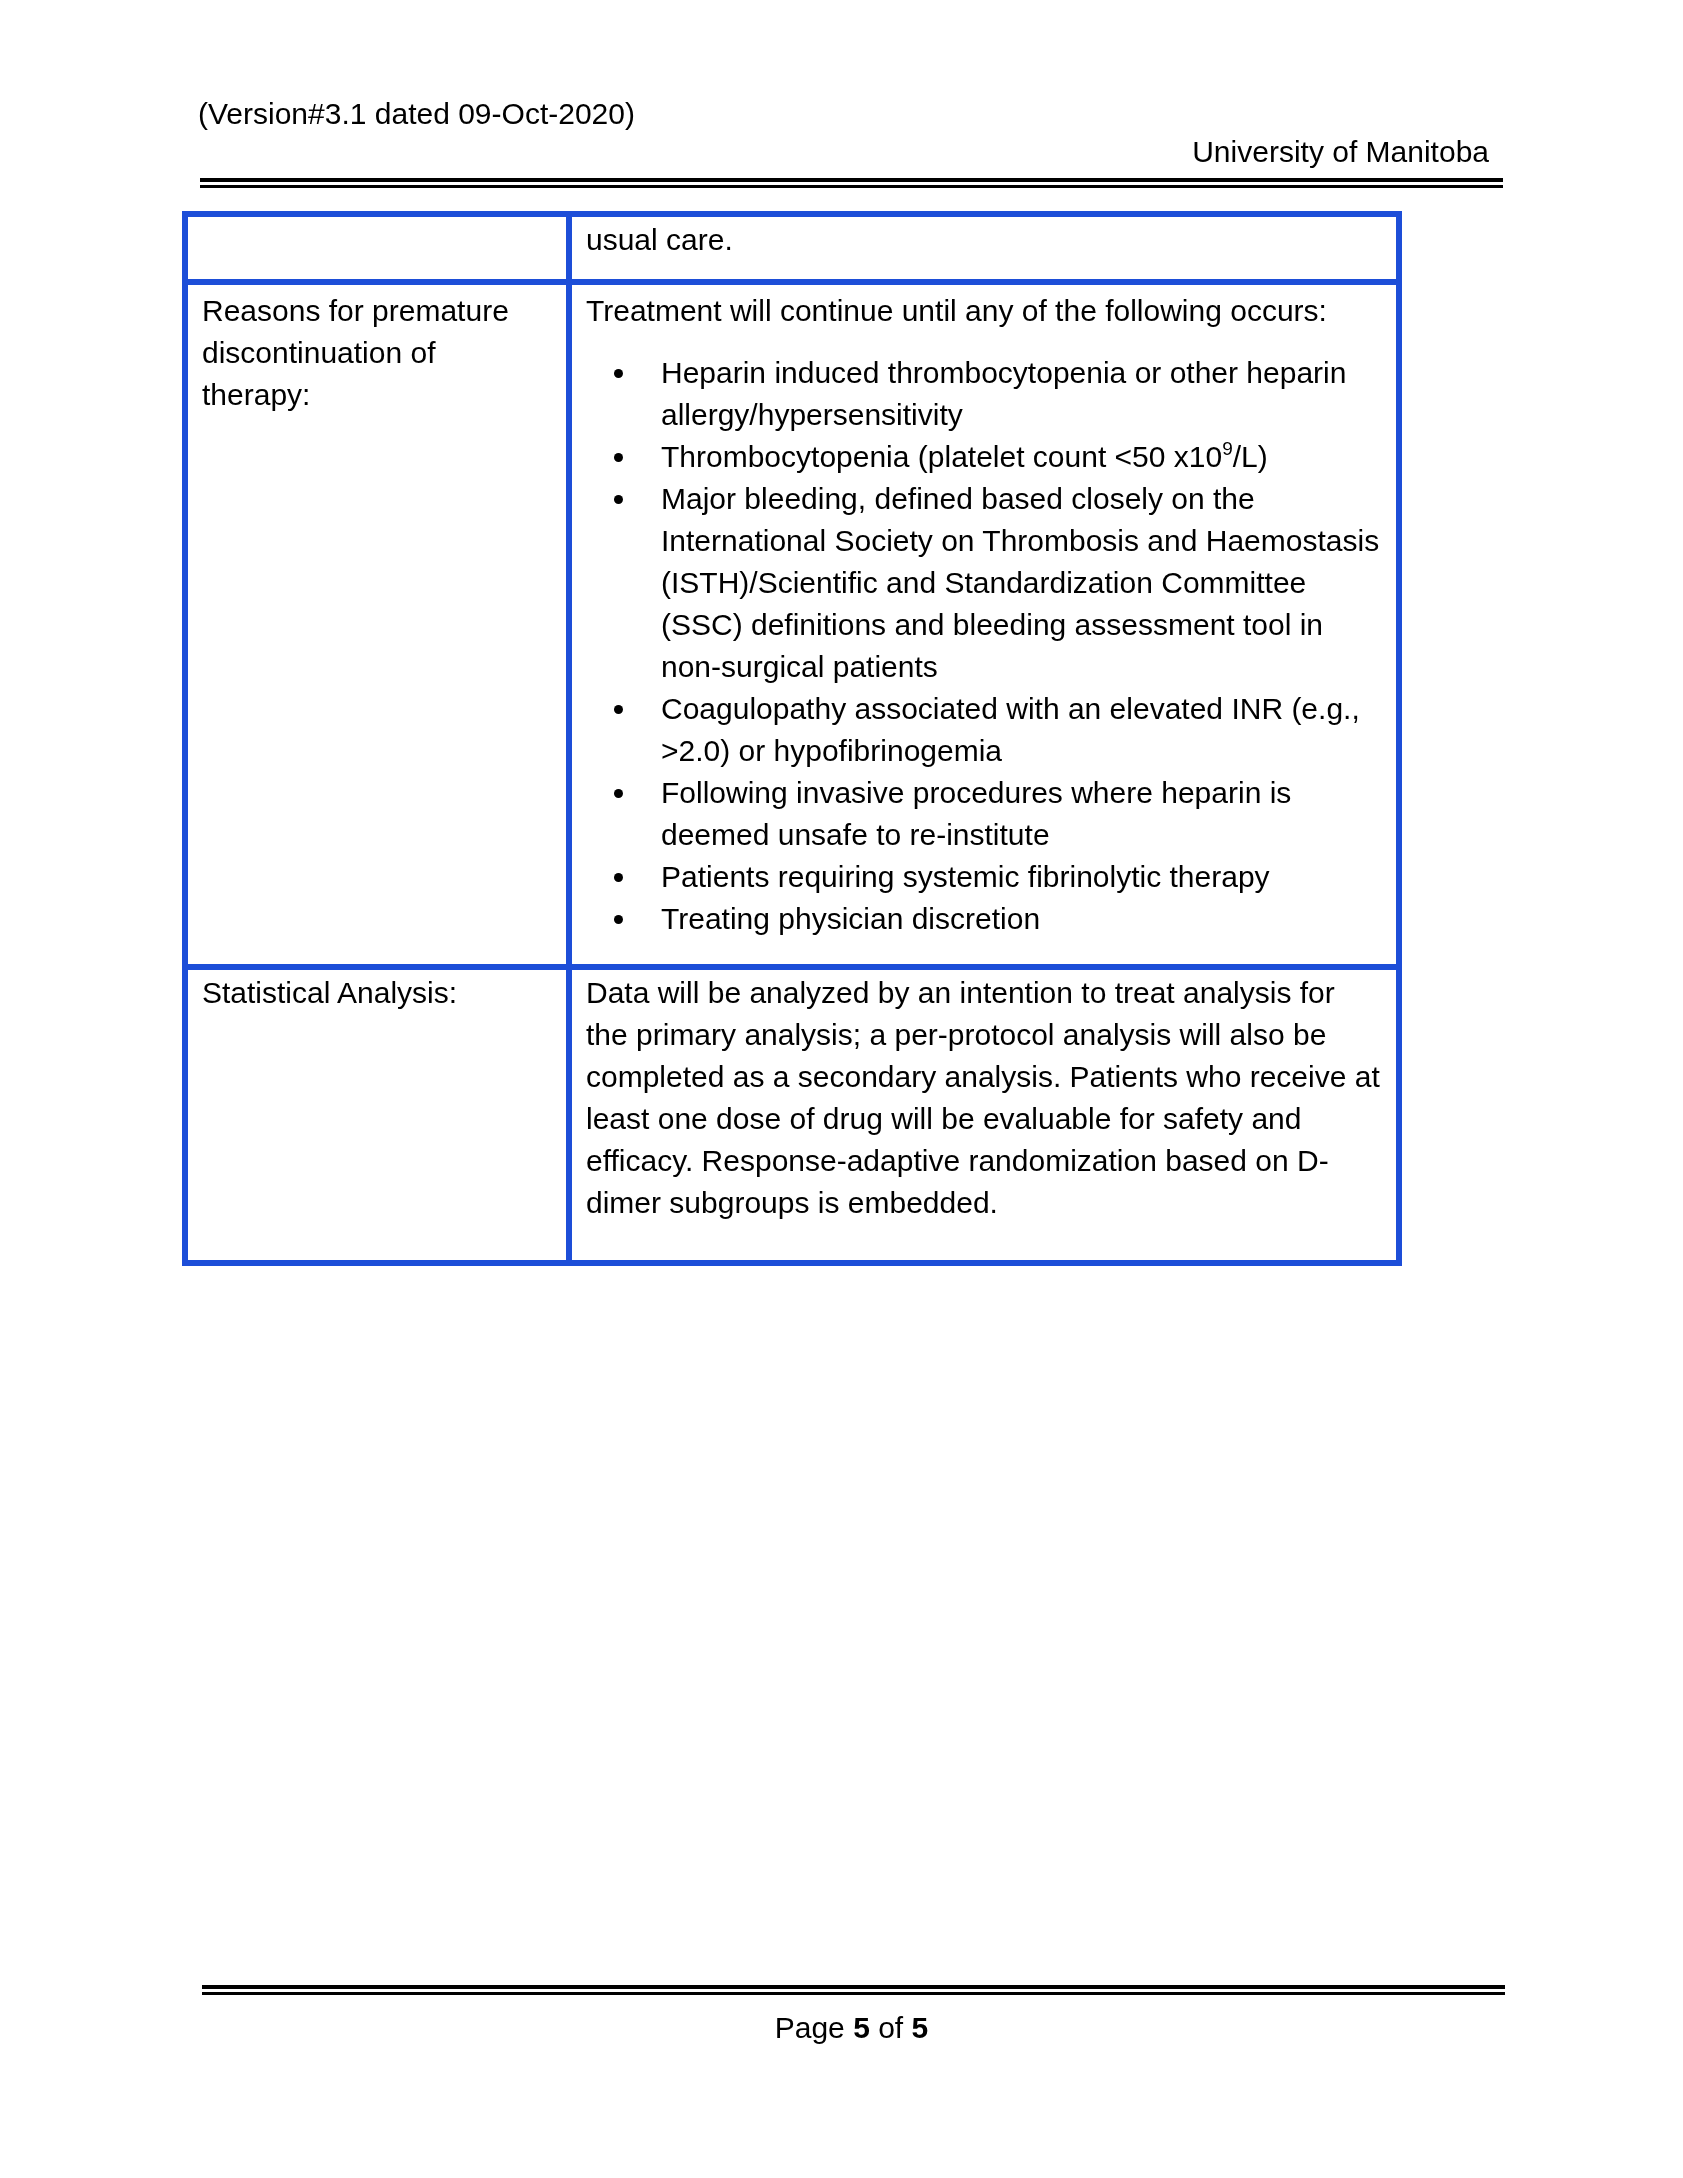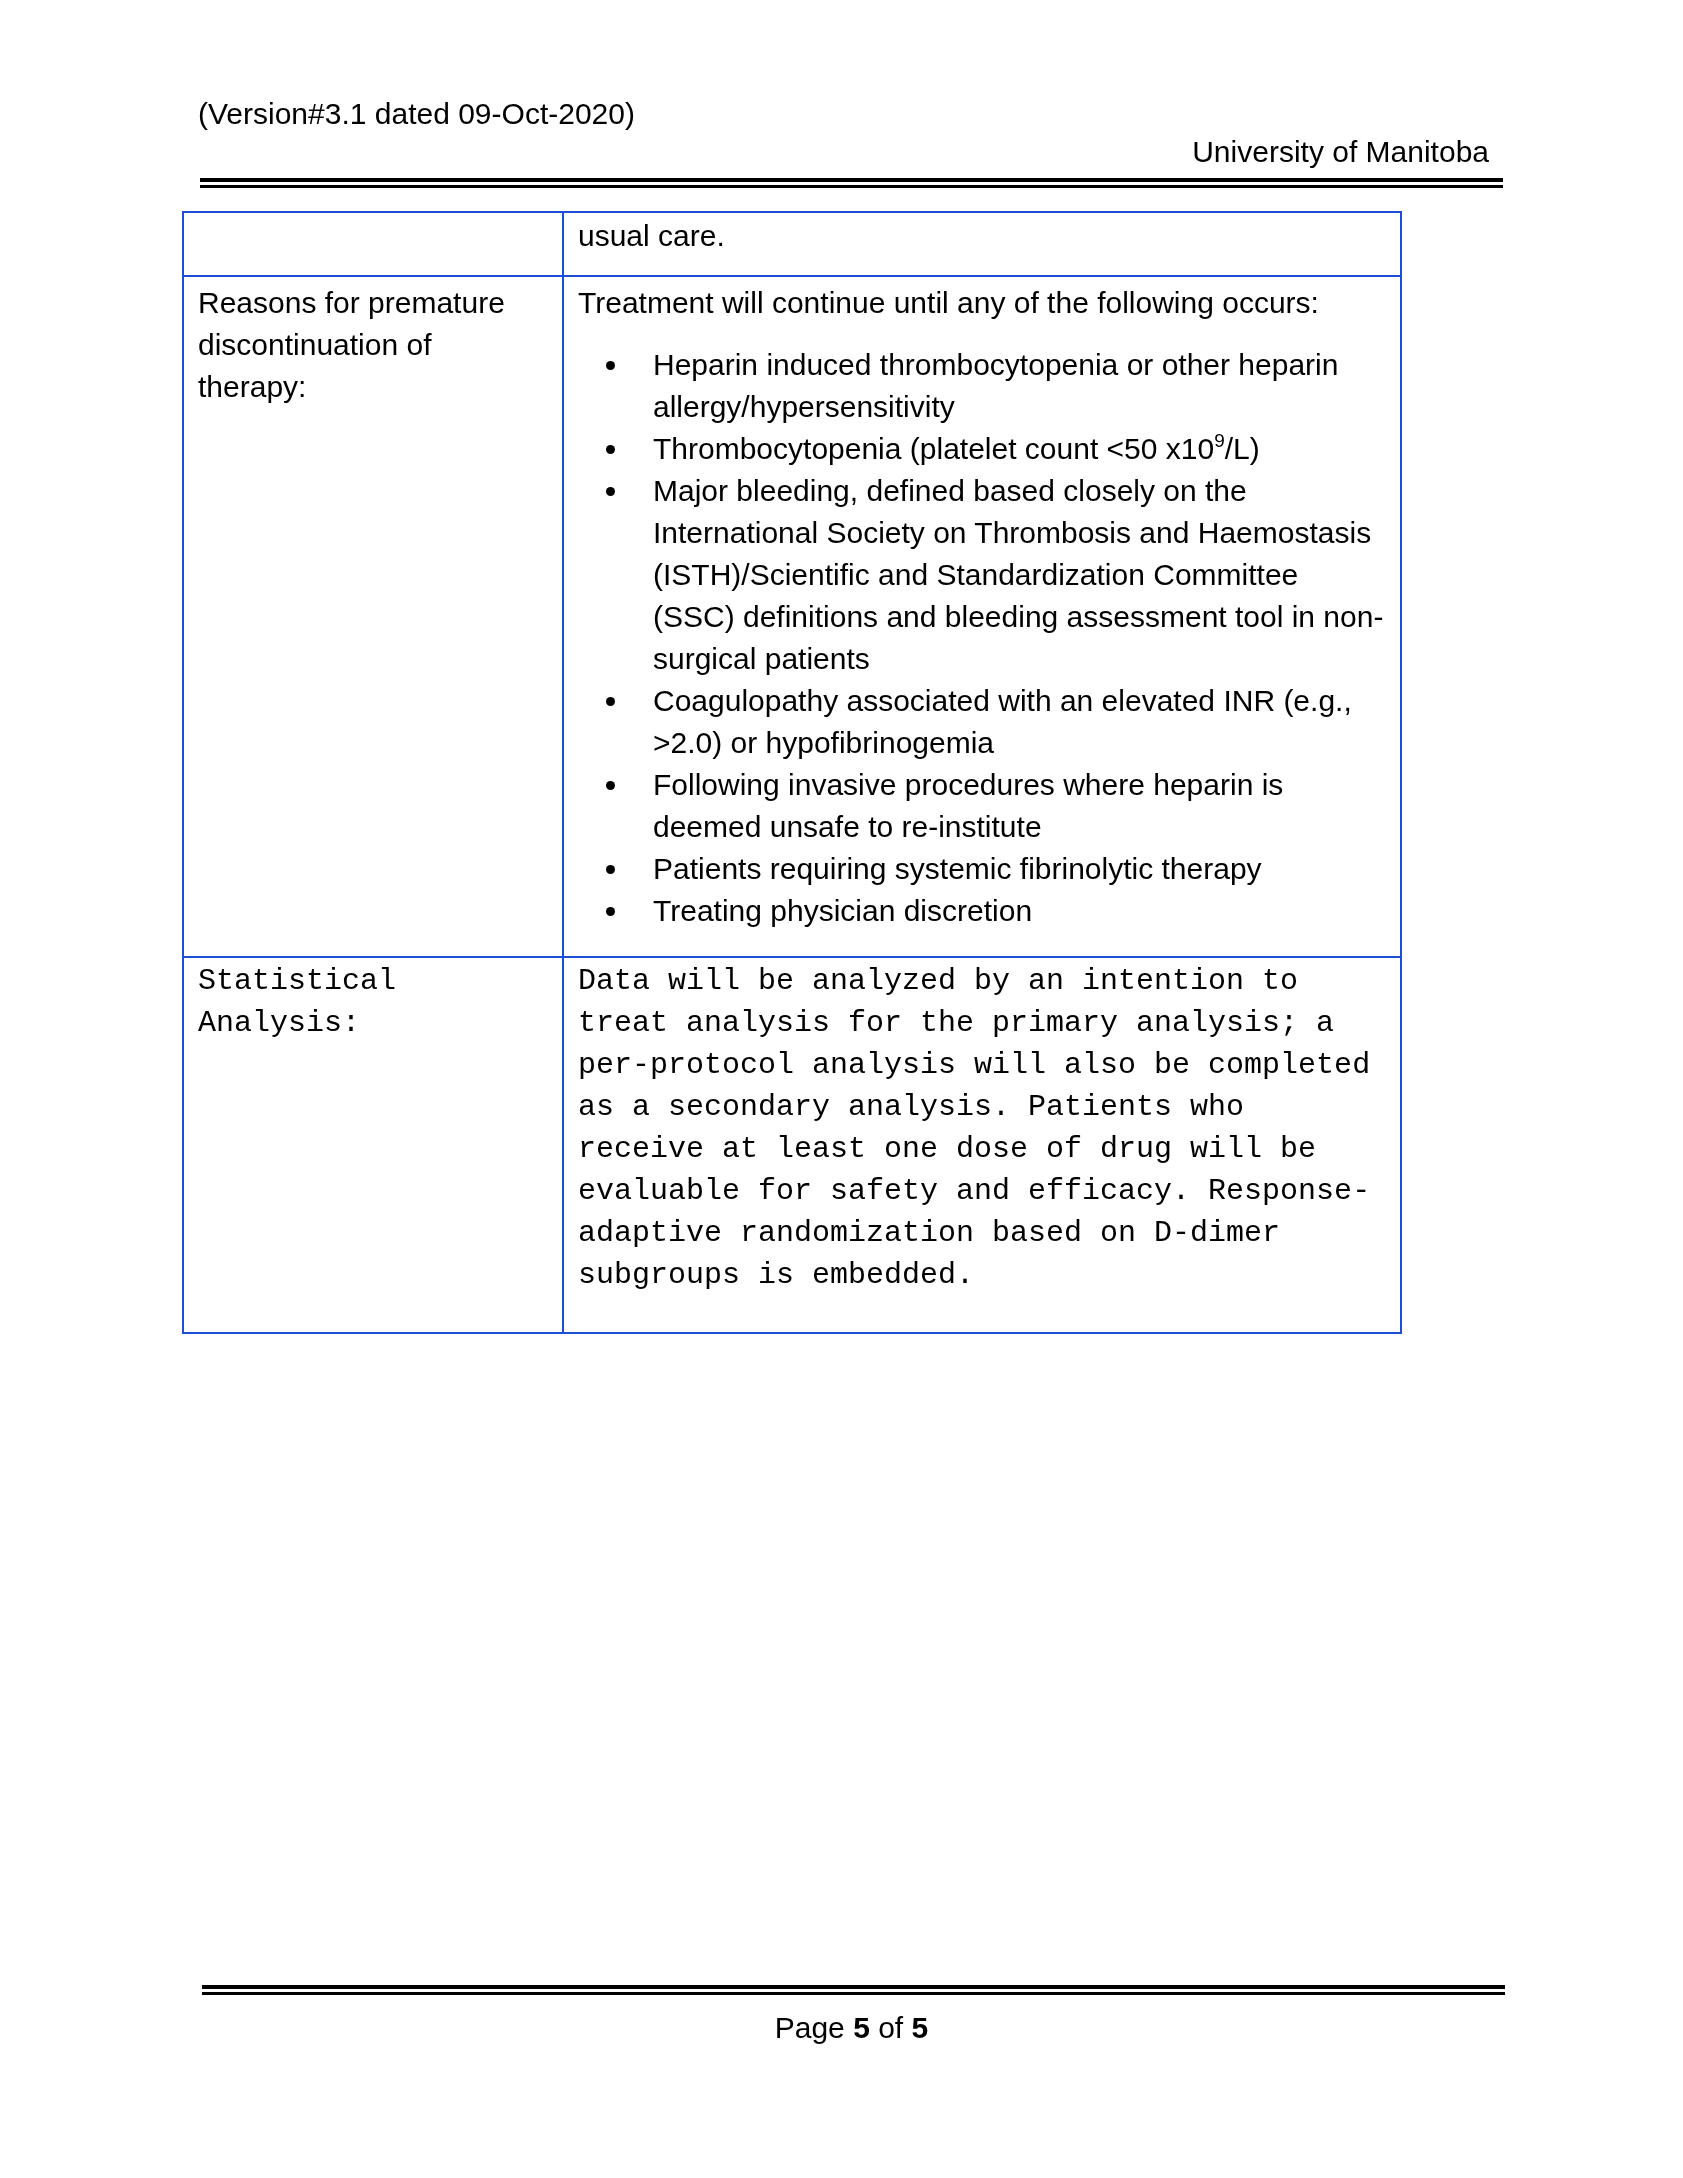--- a/index.html
+++ b/index.html
@@ -60,30 +60,30 @@
     table.protocol-table {
       position: absolute;
       left: 182px;
       top: 211px;
       width: 1220px;
       border-collapse: collapse;
       font-size: 30px;
       line-height: 42px;
     }
     .protocol-table td {
-      border: 2px solid #1d4ed8;
+      border: 6px solid #1d4ed8;
       vertical-align: top;
       padding: 0 14px 0 14px;
     }
     .protocol-table td.label-cell {
       width: 350px;
     }
     .row-usual td { height: 60px; padding-top: 2px; }
     .row-reasons td { padding-top: 5px; padding-bottom: 16px; }
-    .row-stats td { padding-top: 2px; padding-bottom: 36px; font-family: Liberation Mono, monospace; }
+    .row-stats td { padding-top: 2px; padding-bottom: 36px; }
 
     ul.bullets {
       list-style: none;
       margin: 20px 0 8px 0;
       padding: 0;
     }
     ul.bullets li {
       position: relative;
       padding-left: 75px;
     }

